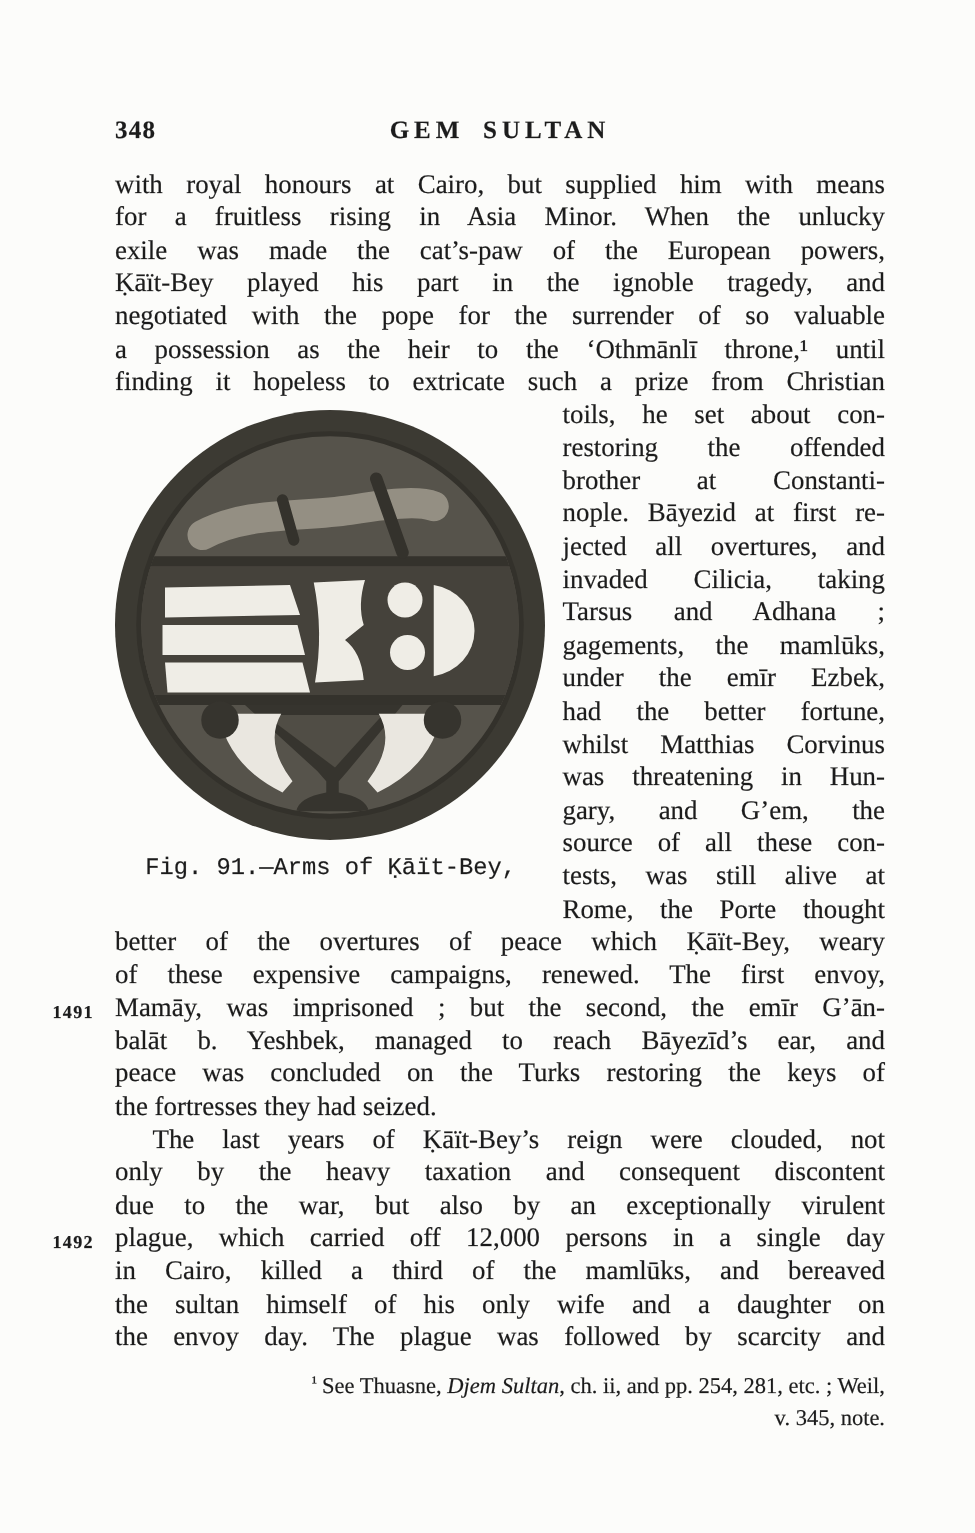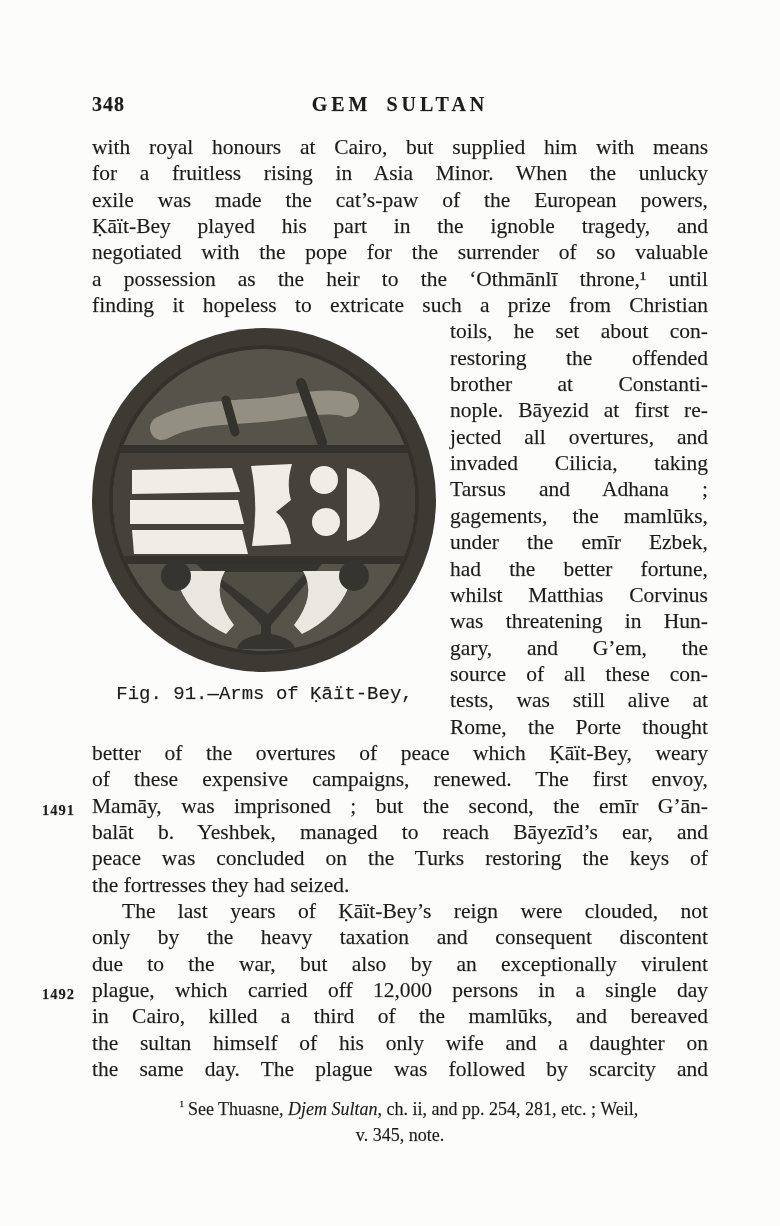--- a/index.html
+++ b/index.html
@@ -29,21 +29,21 @@
   }
 
   .fig-row { display:flex; }
   .figure-col { flex:0 0 358px; width:358px; padding-top:10px;font-family:Liberation Mono, monospace; }
   .wrap-col { width:258px; }
 
   .emblem-box { width:345px; height:345px; }
   .fig-caption { width:345px; margin-top:9px; text-align:center; font-size:19px; line-height:24px; }
 
   .footnote { margin-top:12px; font-size:18px; line-height:25.5px; }
-  .fn-line { text-align:center;font-family:Liberation Serif, serif; }
+  .fn-line { text-align:right;font-family:Liberation Serif, serif; }
   .fn-first { text-indent:18px; }
   .fn-marker { font-size:14px; vertical-align:4px; margin-right:4px; }
 </style>
 </head>
 <body>
 
 <div class="page">
   <div class="content">
 
     <div class="header-row">
@@ -147,21 +147,21 @@
 
     <div>
       <div class="ln indent">The last years of Ḳāït-Bey’s reign were clouded, not</div>
       <div class="ln">only by the heavy taxation and consequent discontent</div>
       <div class="ln">due to the war, but also by an exceptionally virulent</div>
       <div class="ln rel">
         <span class="margin-year">1492</span><span>plague, which carried off 12,000 persons in a single day</span>
       </div>
       <div class="ln">in Cairo, killed a third of the mamlūks, and bereaved</div>
       <div class="ln">the sultan himself of his only wife and a daughter on</div>
-      <div class="ln">the same day.  The plague was followed by scarcity and</div>
+      <div class="ln">the envoy day.  The plague was followed by scarcity and</div>
     </div>
 
     <div class="footnote">
       <div class="fn-line fn-first">
         <span class="fn-marker">¹</span><span>See Thuasne, </span><i>Djem Sultan</i><span>, ch. ii, and pp. 254, 281, etc. ; Weil,</span>
       </div>
       <div class="fn-line">v. 345, note.</div>
     </div>
 
   </div>

